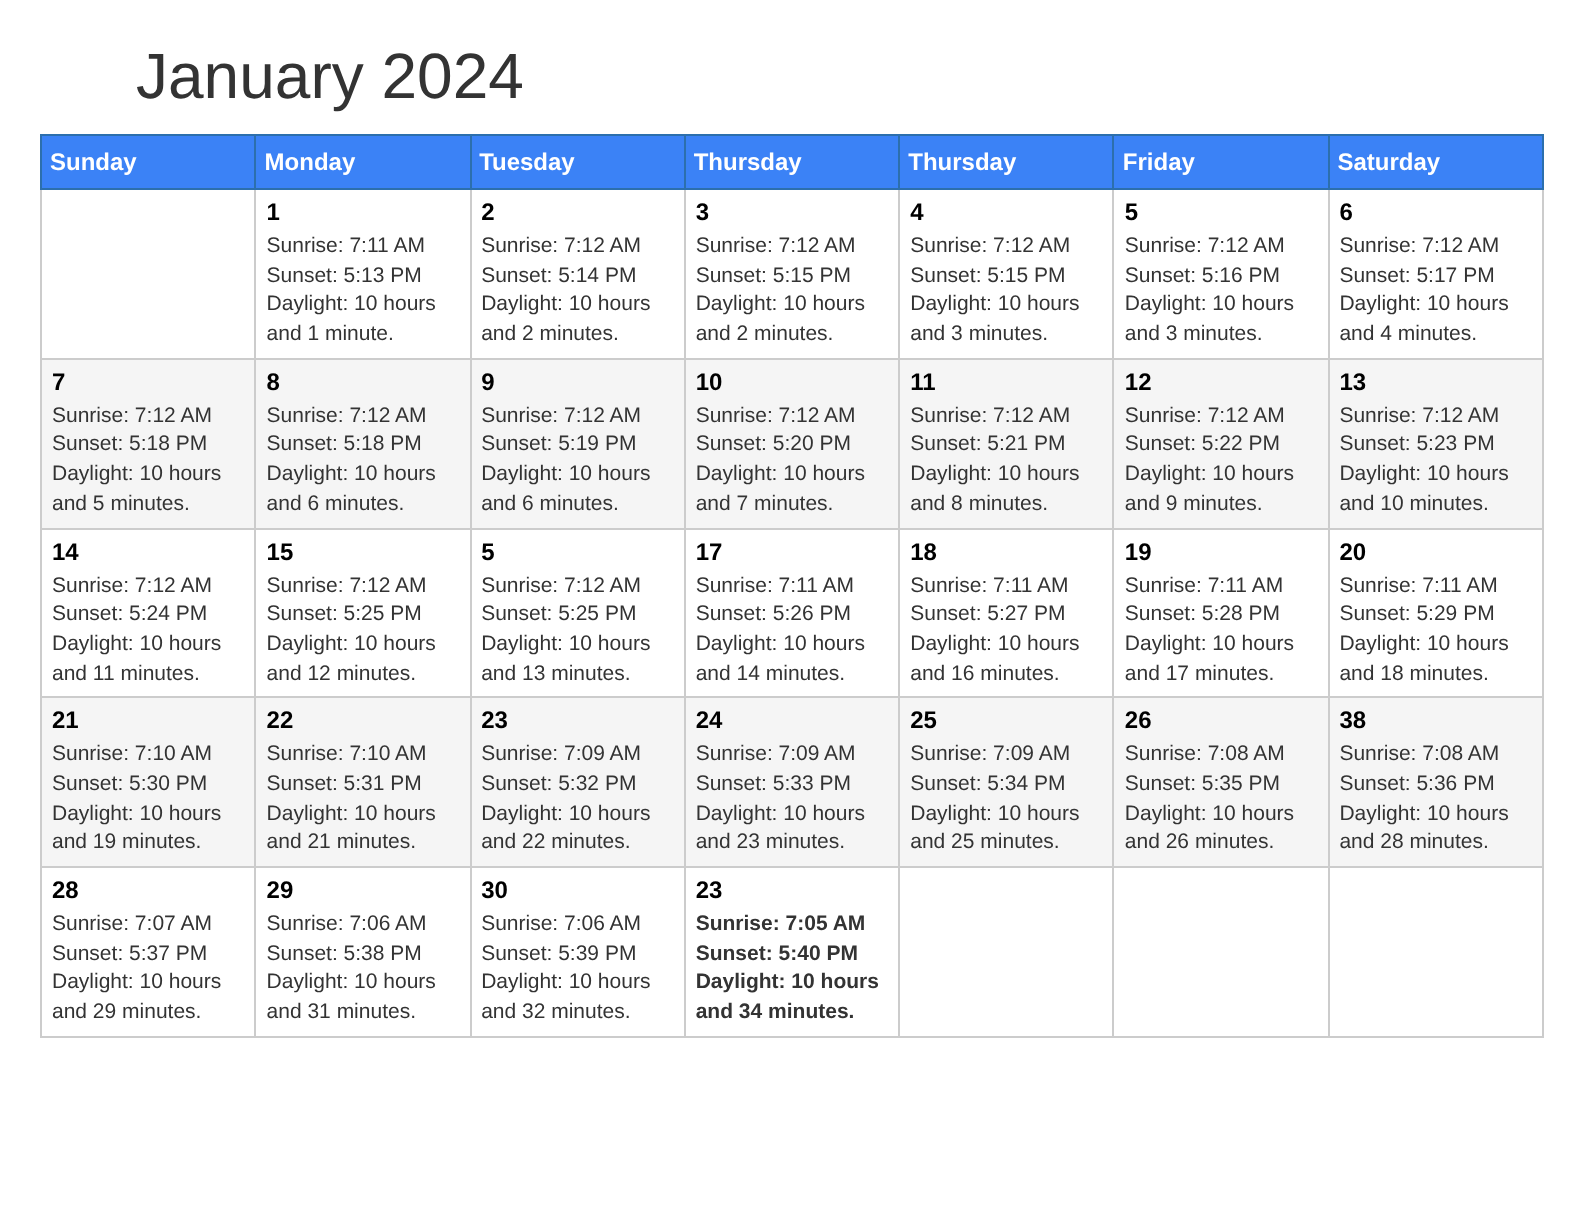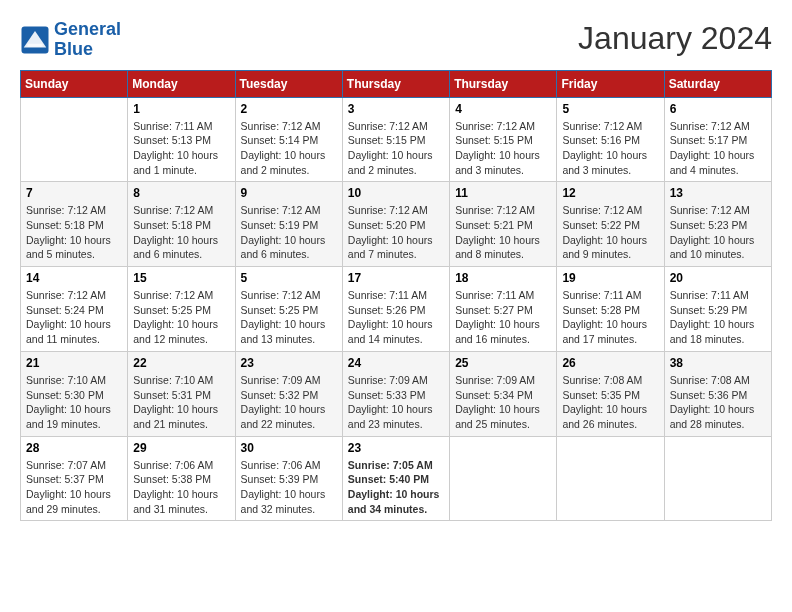--- a/index.html
+++ b/index.html
@@ -48,21 +48,21 @@
     .calendar-subtitle {
       font-size: 16px;
       color: #555;
     }
     table {
       width: 100%;
       border-collapse: collapse;
       font-size: 11px;
     }
     thead tr th {
-      background-color: #b91c1c;
+      background-color: #3b82f6;
       color: #fff;
       padding: 6px 4px;
       text-align: left;
       font-size: 12px;
       font-weight: bold;
       border: 1px solid #2c6fad;
     }
     tbody tr td {
       vertical-align: top;
       padding: 4px 5px;
@@ -88,31 +88,20 @@
       line-height: 1.4;
     }
     .empty-cell {
       background: #f9f9f9;
     }
   </style>
 </head>
 <body>
 
 <div class="header-area">
-  <div class="logo">
-    <svg class="logo-icon" viewBox="0 0 40 40">
-      <rect x="2" y="2" width="36" height="36" rx="4" fill="#1a5fa8"></rect>
-      <polygon points="20,8 35,30 5,30" fill="white" opacity="0.9"></polygon>
-      <rect x="10" y="25" width="20" height="4" fill="white" opacity="0.7"></rect>
-    </svg>
-    <div class="logo-text">
-      <span>General</span>
-      <span>Blue</span>
-    </div>
-  </div>
   <div class="title-area">
     <div class="calendar-title">January 2024</div>
   </div>
 </div>
 
 <table>
   <thead>
     <tr>
     <th>Sunday</th>
         <th>Monday</th>

